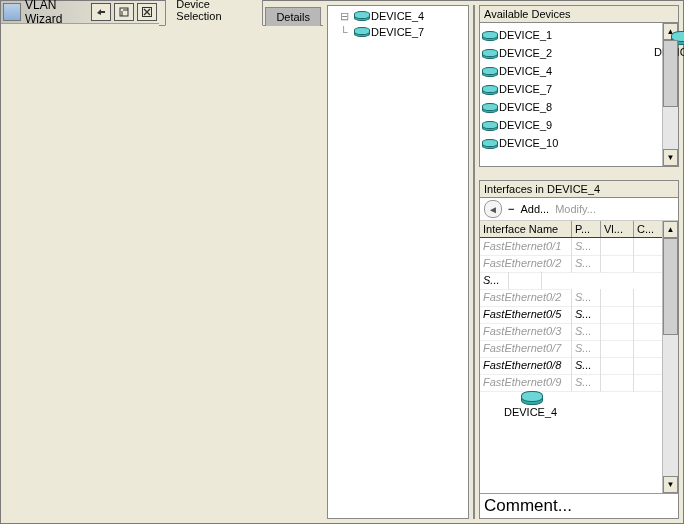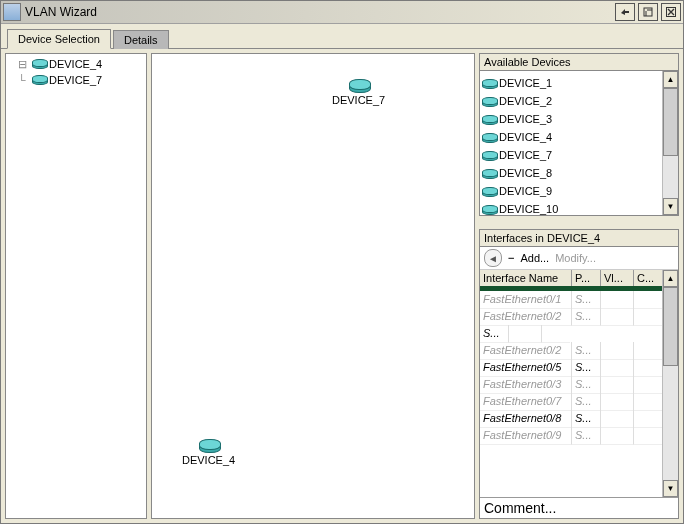--- a/index.html
+++ b/index.html
@@ -10,21 +10,21 @@
     color: #000;
     width: 684px; height: 524px;
     overflow: hidden;
   }
   .window {
     width: 684px; height: 524px;
     box-sizing: border-box;
     border: 1px solid #7a7a7a;
     background: #ece9d8;
     display: flex;
-    flex-direction: column;
+    flex-direction: row;
   }
   
   .titlebar {
     height: 22px;
     background: linear-gradient(to right, #c4c3bb, #ece9d8);
     border-bottom: 1px solid #a0a0a0;
     display: flex;
     align-items: center;
     padding: 0 2px;
   }
@@ -235,21 +235,21 @@
     min-height: 0;
   }
   .table {
     flex: 1;
     overflow: hidden;
     display: flex; flex-direction: column;
   }
   .thead {
     display: flex;
     background: #ece9d8;
-    border-bottom: 5px solid #14532d;
+    border-bottom: 1px solid #14532d;
   }
   .th {
     border-right: 1px solid #999;
     padding: 2px 3px;
     font-size: 11px;
     overflow: hidden; white-space: nowrap;
   }
   .col-name { width: 85px; }
   .col-p { width: 22px; }
   .col-vl { width: 26px; }
@@ -263,21 +263,21 @@
     overflow: hidden; white-space: nowrap;
     height: 100%; line-height: 17px;
     border-bottom: 1px solid #eee;
   }
   .tr .td.col-c { border-right: none; }
   .tr.dim .td { color: #9a9a9a; }
 
   .comment-row {
     border-top: 1px solid #999;
     padding: 2px 4px;
-    font-size: 14px;
+    font-size: 17px;
   }
 
   
   .button-row {
     height: 32px;
     border-top: 1px solid #fff;
     display: flex;
     align-items: center;
     justify-content: flex-end;
     gap: 8px;
@@ -367,24 +367,20 @@
           <div class="panel-header">Available Devices</div>
           <div class="list-body">
             <div class="list">
               <div class="list-item">
                   <span class="device-icon"></span>
                   <span>DEVICE_1</span>
                 </div>
               <div class="list-item">
                   <span class="device-icon"></span>
                   <span>DEVICE_2</span>
-                </div>
-              <div class="list-item">
-                  <span class="device-icon"></span>
-                  <span>DEVICE_3</span>
                 </div>
               <div class="list-item">
                   <span class="device-icon"></span>
                   <span>DEVICE_4</span>
                 </div>
               <div class="list-item">
                   <span class="device-icon"></span>
                   <span>DEVICE_7</span>
                 </div>
               <div class="list-item">

